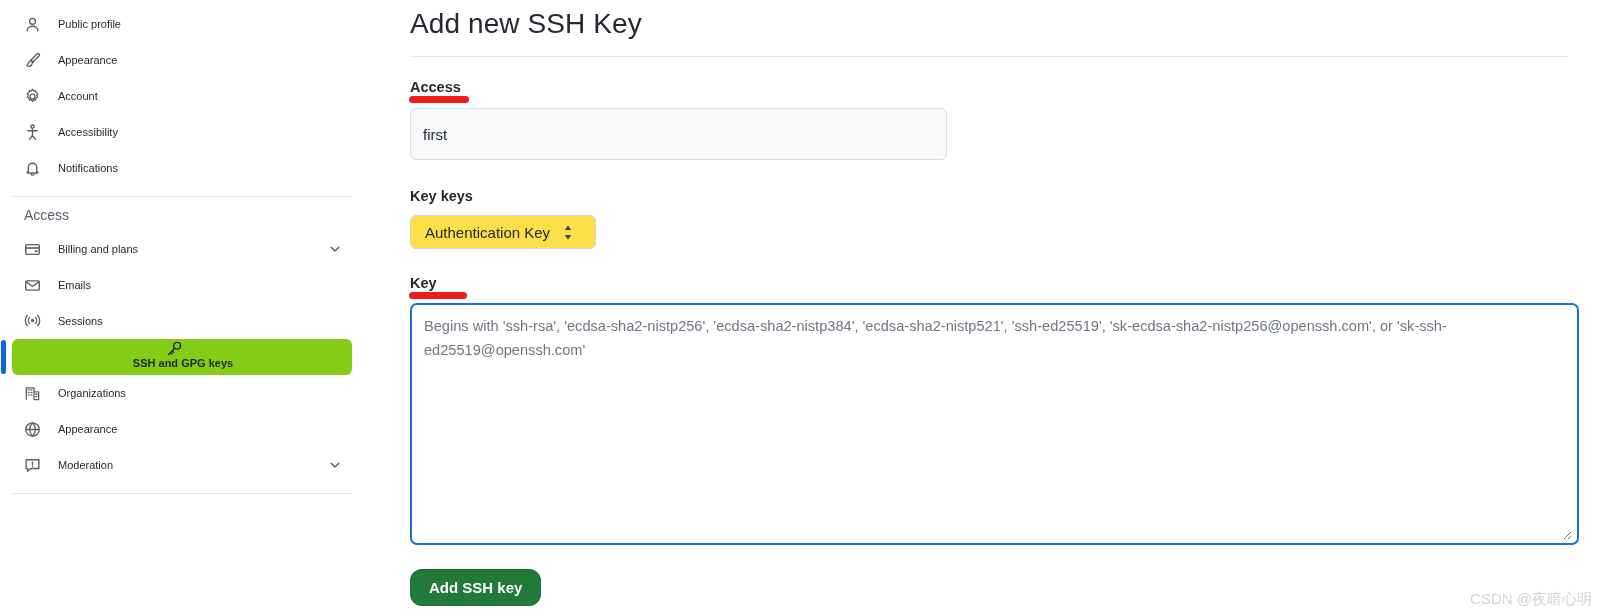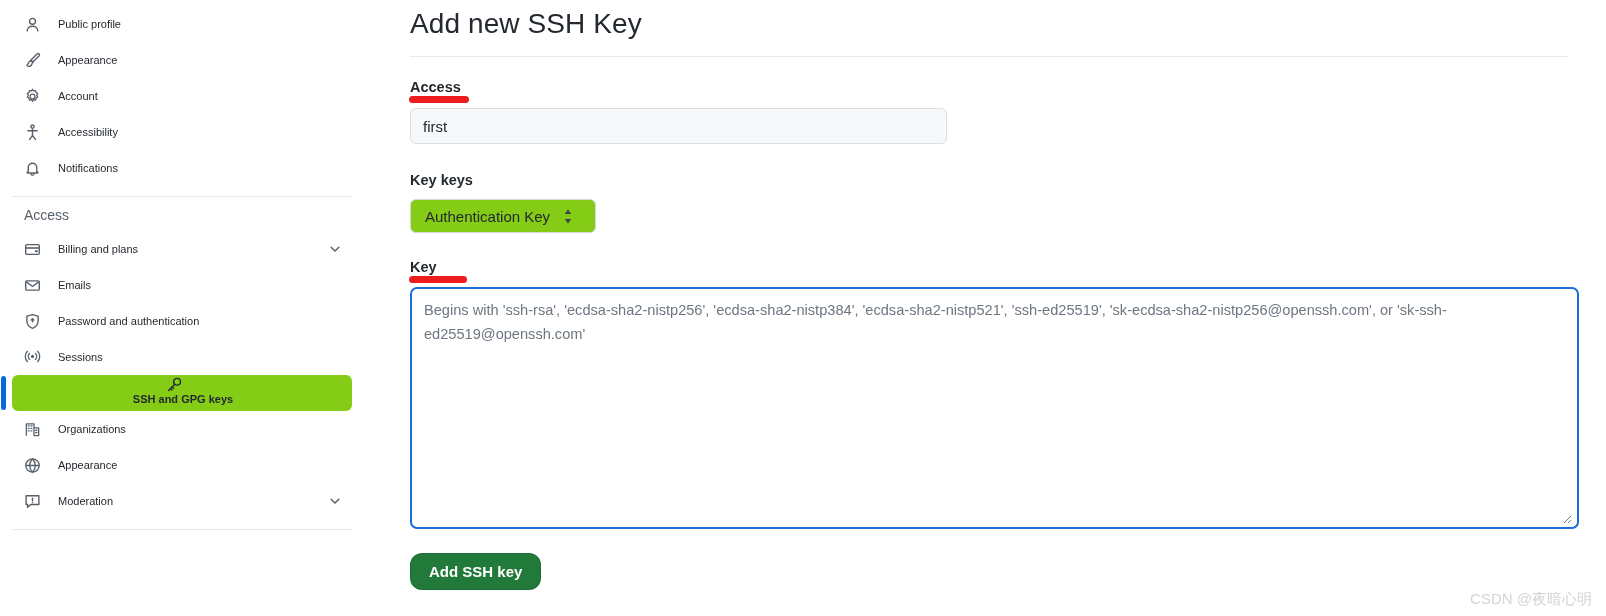--- a/index.html
+++ b/index.html
@@ -122,41 +122,41 @@
   #mark-title {
     left: -1px; top: 17px; width: 60px;
   }
   #mark-key {
     left: -1px; top: 17px; width: 58px;
   }
 
   #title-input {
     display: block;
     width: 537px;
-    height: 36px;
+    height: 52px;
     margin-top: 12px;
     background: #f6f8fa;
     border: 1px solid #d8dee4;
     border-radius: 6px;
     padding: 0 12px;
     font-family: "Liberation Sans", sans-serif;
     font-size: 15px;
     color: #24292f;
     outline: none;
   }
 
   #keytype-label { margin-top: 28px; display: block; }
   #keytype-select {
     position: relative;
     display: inline-flex;
     align-items: center;
     height: 34px;
     margin-top: 11px;
     padding: 0 12px 0 14px;
-    background: #84cc16;
+    background: #fde047;
     border: 1px solid #d0d7de;
     border-radius: 6px;
     font-size: 15px;
     color: #24292f;
     cursor: pointer;
     min-width: 186px;
   }
   #keytype-value { margin-right: 12px; }
   .updown-icon {
     display: inline-flex;
@@ -306,30 +306,20 @@
       <div class="nav-item">
         <span class="nav-icon">
           <svg width="17" height="17" viewBox="0 0 16 16" fill="none" stroke="currentColor" stroke-width="1.3">
             <rect x="1.6" y="3.6" width="12.8" height="8.8" rx="1.1"></rect>
             <path d="m2.2 4.6 5.8 4.3 5.8-4.3" stroke-linejoin="round"></path>
           </svg>
         </span>
         <span class="nav-label">Emails</span>
       </div>
 
-      <div class="nav-item">
-        <span class="nav-icon">
-          <svg width="17" height="17" viewBox="0 0 16 16" fill="none" stroke="currentColor" stroke-width="1.3">
-            <path d="M8 1.5 13.3 3v4.4c0 3.3-2.3 5.9-5.3 7.1-3-1.2-5.3-3.8-5.3-7.1V3z" stroke-linejoin="round"></path>
-            <path d="M8 5.4v3" stroke-linecap="round"></path>
-            <path d="m6.7 6.7 1.3-1.3 1.3 1.3" stroke-linecap="round" stroke-linejoin="round"></path>
-          </svg>
-        </span>
-        <span class="nav-label">Password and authentication</span>
-      </div>
 
       <div class="nav-item">
         <span class="nav-icon">
           <svg width="17" height="17" viewBox="0 0 16 16" fill="none" stroke="currentColor" stroke-width="1.25">
             <circle cx="8" cy="7" r="1.5" fill="currentColor" stroke="none"></circle>
             <path d="M5.2 4.2a4 4 0 0 0 0 5.6M10.8 4.2a4 4 0 0 1 0 5.6" stroke-linecap="round"></path>
             <path d="M3.2 2.2a6.8 6.8 0 0 0 0 9.6M12.8 2.2a6.8 6.8 0 0 1 0 9.6" stroke-linecap="round"></path>
           </svg>
         </span>
         <span class="nav-label">Sessions</span>

